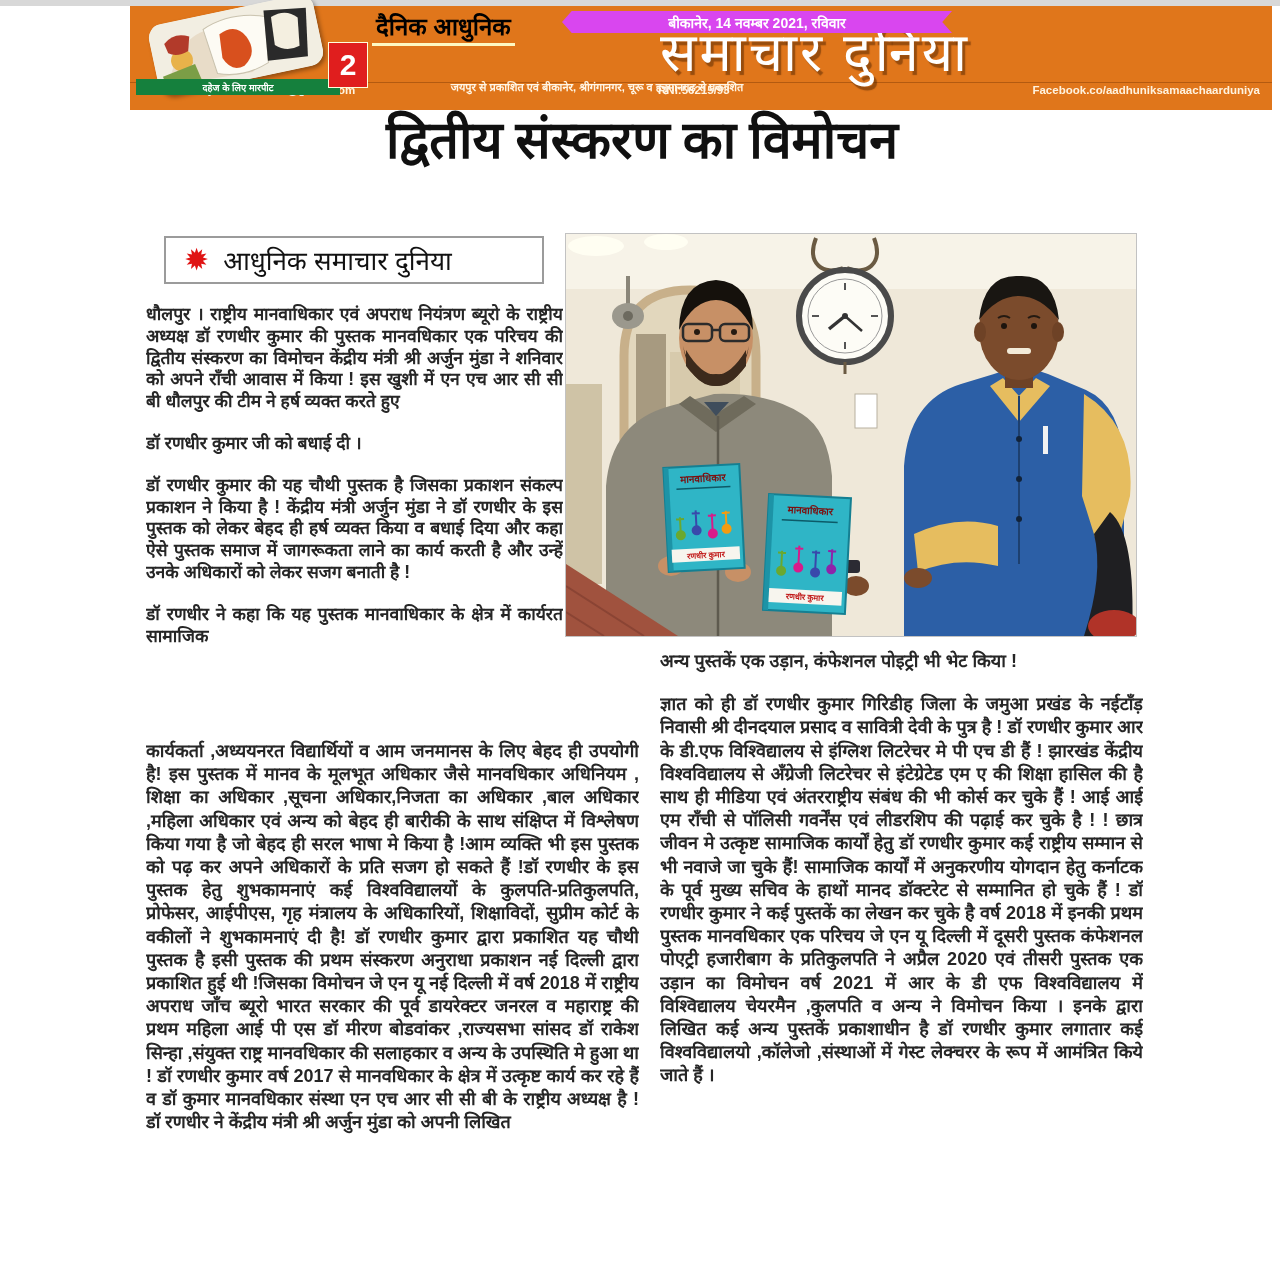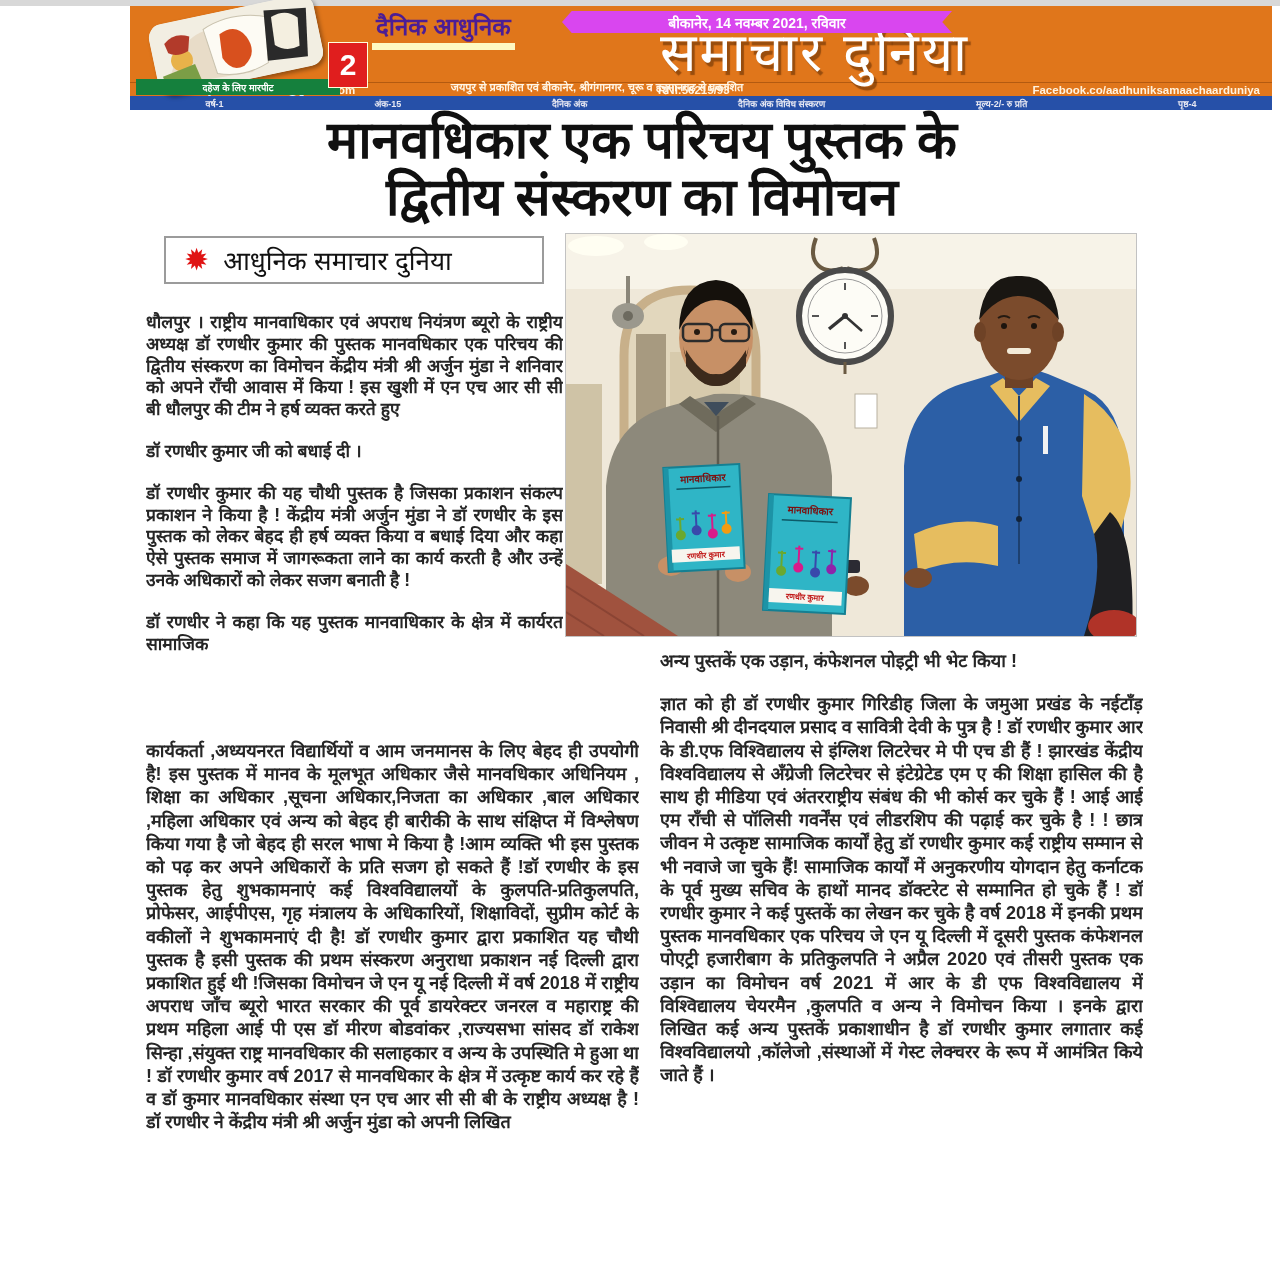--- a/index.html
+++ b/index.html
@@ -11,22 +11,22 @@
   .masthead{position:absolute;left:130px;top:6px;width:1142px;height:104px;background:#e0761b;}
   .logo-tile{position:absolute;left:22px;top:3px;width:168px;height:72px;border-radius:14px;
              transform:rotate(-12deg);overflow:hidden;background:#f4f1e8;
              box-shadow:2px 3px 4px rgba(0,0,0,.35);z-index:2;}
   .logo-caption{position:absolute;left:6px;top:73px;width:204px;height:16px;background:#15803d;
                 color:#fff;font-size:9.5px;font-weight:700;display:flex;align-items:center;
                 justify-content:center;z-index:3;}
   .page-number{position:absolute;left:198px;top:36px;width:38px;height:44px;background:#e01e1e;
                border:1px solid #ffd;color:#fff;font-size:30px;font-weight:800;display:flex;
                align-items:center;justify-content:center;z-index:4;}
-  .kicker{position:absolute;left:242px;top:3px;color:#4c1d95;font-size:24px;font-weight:800;
-          border-bottom:7px solid #fef9c3;padding:0 4px 1px 4px;z-index:3;}
+  .kicker{position:absolute;left:242px;top:3px;color:#000000;font-size:24px;font-weight:800;
+          border-bottom:3px solid #fef9c3;padding:0 4px 1px 4px;z-index:3;}
   .date-ribbon{position:absolute;left:432px;top:5px;width:390px;height:22px;background:#d946ef;
                color:#fff;font-size:14px;font-weight:700;display:flex;align-items:center;
                justify-content:center;z-index:3;
                clip-path:polygon(2.5% 0,100% 0,97.5% 50%,100% 100%,2.5% 100%,0 50%);}
   .paper-title{position:absolute;left:236px;top:12px;width:898px;height:64px;display:flex;
                align-items:center;justify-content:center;color:#fff;font-size:54px;font-weight:400;
                letter-spacing:3px;text-shadow:3px 4px 1px rgba(80,35,0,.5);white-space:nowrap;z-index:1;}
   .paper-subtitle{position:absolute;left:222px;top:58px;width:490px;text-align:center;color:#fff6e6;
                   font-size:11px;font-weight:700;z-index:2;margin-top:15px;}
   .contact-bar{position:absolute;left:0;top:76px;width:100%;height:14px;border-top:1px solid #b35a10;
@@ -44,21 +44,21 @@
   
   .pressbox{position:absolute;left:164px;top:236px;width:380px;height:48px;border:2px solid #9b9b9b;
             background:#fff;display:flex;align-items:center;gap:14px;padding-left:18px;
             box-sizing:border-box;}
   .press-icon{color:#e01414;font-size:30px;line-height:30px;}
   .press-label{font-size:26px;font-weight:400;color:#111;}
 
   
   .col{position:absolute;text-align:justify;color:#262626;font-weight:600;}
   .col p{margin:0 0 20px 0;}
-  .col-a{left:146px;top:312px;width:417px;height:438px;overflow:hidden;
+  .col-a{left:146px;top:304px;width:417px;height:438px;overflow:hidden;
          font-size:17.5px;line-height:21.8px;}
   .col-c{left:146px;top:740px;width:493px;height:540px;overflow:hidden;
          font-size:18px;line-height:23.2px;}
   .col-d{left:660px;top:650px;width:483px;height:630px;overflow:hidden;
          font-size:18px;line-height:23.2px;}
   .dateline{font-weight:800;}
 
   
   .photo{position:absolute;left:565px;top:233px;width:572px;height:404px;margin:0;
          border:1px solid #c2c2c2;box-sizing:border-box;background:#efe8d9;}
@@ -87,32 +87,23 @@
     <div class="page-number">2</div>
     <div class="kicker">दैनिक आधुनिक</div>
     <div class="date-ribbon">बीकानेर, 14 नवम्बर 2021, रविवार</div>
     <div class="paper-title">समाचार दुनिया</div>
     <div class="paper-subtitle">जयपुर से प्रकाशित एवं बीकानेर, श्रीगंगानगर, चूरू व हनुमानगढ़ से प्रकाशित</div>
     <div class="contact-bar">
       <span>E-mail: duniyasamaachaar@gmail.com</span>
       <span>RNI:56215/93</span>
       <span>Facebook.co/aadhuniksamaachaarduniya</span>
     </div>
-    <div class="info-strip">
-      <span>वर्ष-1</span>
-      <span>अंक-15</span>
-      <span>दैनिक अंक</span>
-      <span>दैनिक अंक विविध संस्करण</span>
-      <span>मूल्य-2/- रु प्रति</span>
-      <span>पृष्ठ-4</span>
-    </div>
   </div>
 
   <div class="headline">
-    <div>मानवधिकार एक परिचय पुस्तक के</div>
     <div>द्वितीय संस्करण का विमोचन</div>
   </div>
 
   <div class="pressbox">
     <span class="press-icon">✹</span>
     <span class="press-label">आधुनिक समाचार दुनिया</span>
   </div>
 
   <div class="col col-a">
     <p class="dateline">धौलपुर । राष्ट्रीय मानवाधिकार एवं अपराध नियंत्रण ब्यूरो के राष्ट्रीय अध्यक्ष डॉ रणधीर कुमार की पुस्तक मानवधिकार एक परिचय की द्वितीय संस्करण  का विमोचन केंद्रीय मंत्री श्री अर्जुन मुंडा ने शनिवार को अपने राँची आवास में किया ! इस खुशी में एन एच आर सी सी बी धौलपुर की टीम ने हर्ष व्यक्त करते हुए</p>

